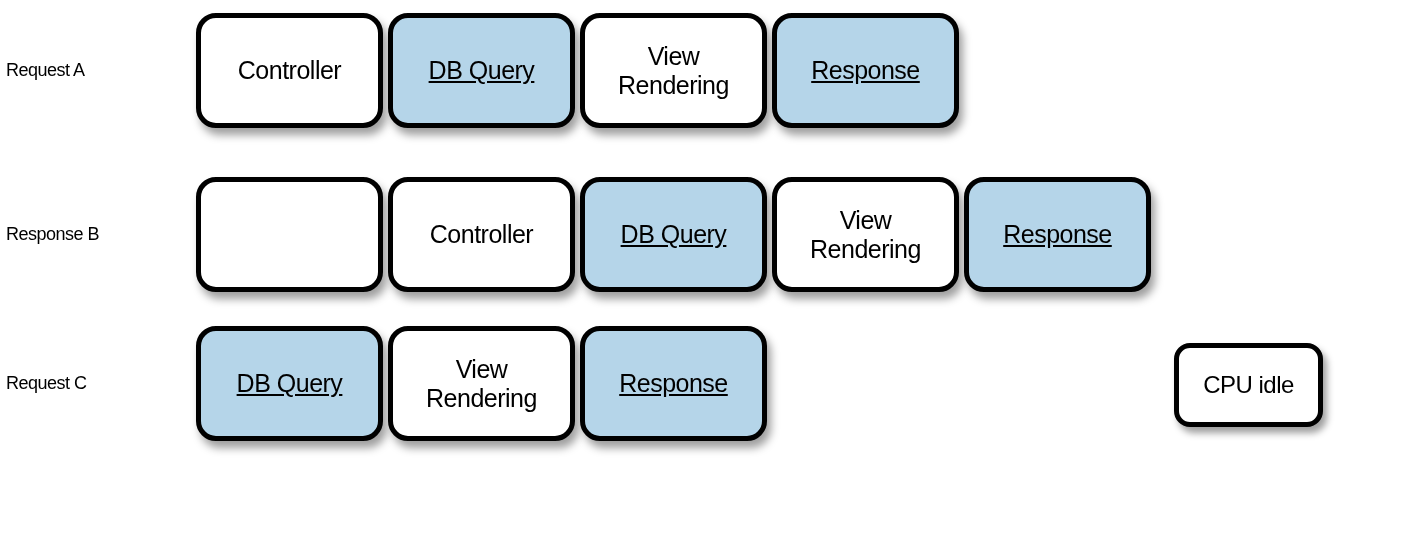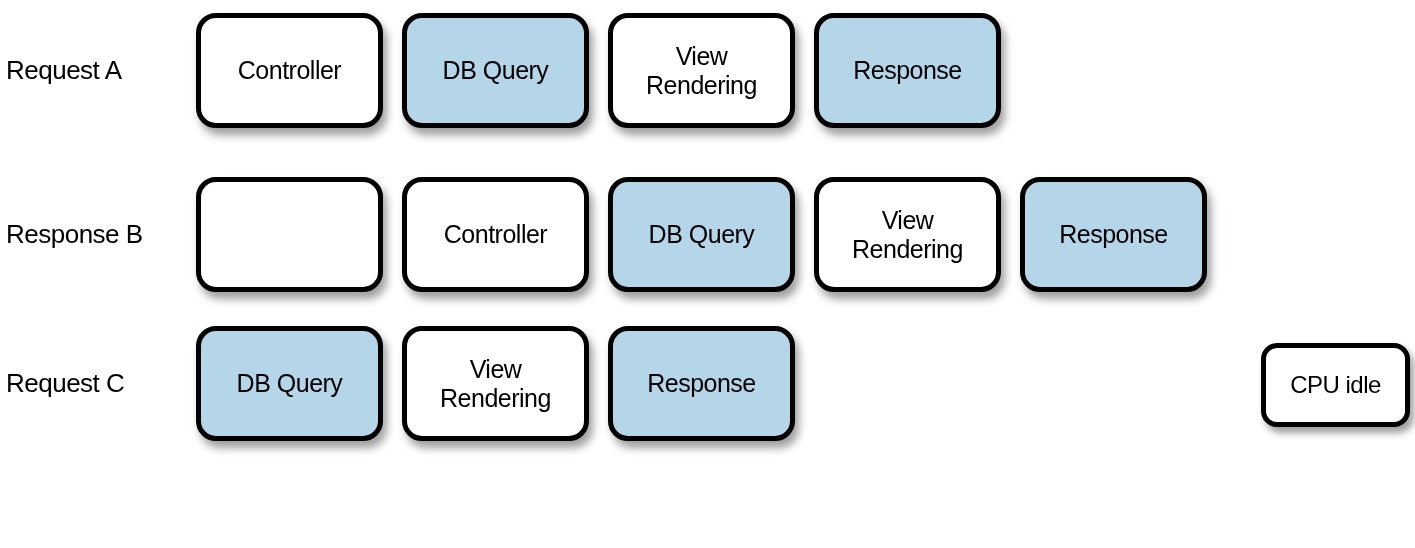--- a/index.html
+++ b/index.html
@@ -20,56 +20,56 @@
     left: 0;
     width: 1415px;
     height: 115px;
     display: flex;
     align-items: center;
   }
   .row-label {
     position: absolute;
     left: 6px;
     width: 138px;
-    font-size: 26px;
+    font-size: 18px;
     letter-spacing: -0.5px;
     color: #000000;
     white-space: nowrap;
   }
   .blocks {
     position: absolute;
     left: 150px;
     top: 0;
     height: 115px;
     display: flex;
-    gap: 19px;
+    gap: 5px;
     padding-left: 46px;
   }
   .block {
     box-sizing: border-box;
     width: 187px;
     height: 115px;
     border: 5px solid #000000;
     border-radius: 20px;
     box-shadow: 4px 7px 8px rgba(0, 0, 0, 0.38);
     display: flex;
     align-items: center;
     justify-content: center;
     text-align: center;
     padding: 0 14px;
     font-size: 25px;
     letter-spacing: -0.5px;
     line-height: 1.15;
     color: #000000;
   }
   .cpu-idle   { background: #ffffff; }
-  .cpu-active { background: #b5d5e9; }
+  .cpu-active { background: #b5d5e9; text-decoration: underline; }
   .legend {
     position: absolute;
-    left: 1261px;
+    left: 1174px;
     top: 343px;
     display: flex;
     flex-direction: column;
     gap: 3px;
   }
   .legend-box {
     box-sizing: border-box;
     width: 149px;
     height: 84px;
     border: 5px solid #000000;

